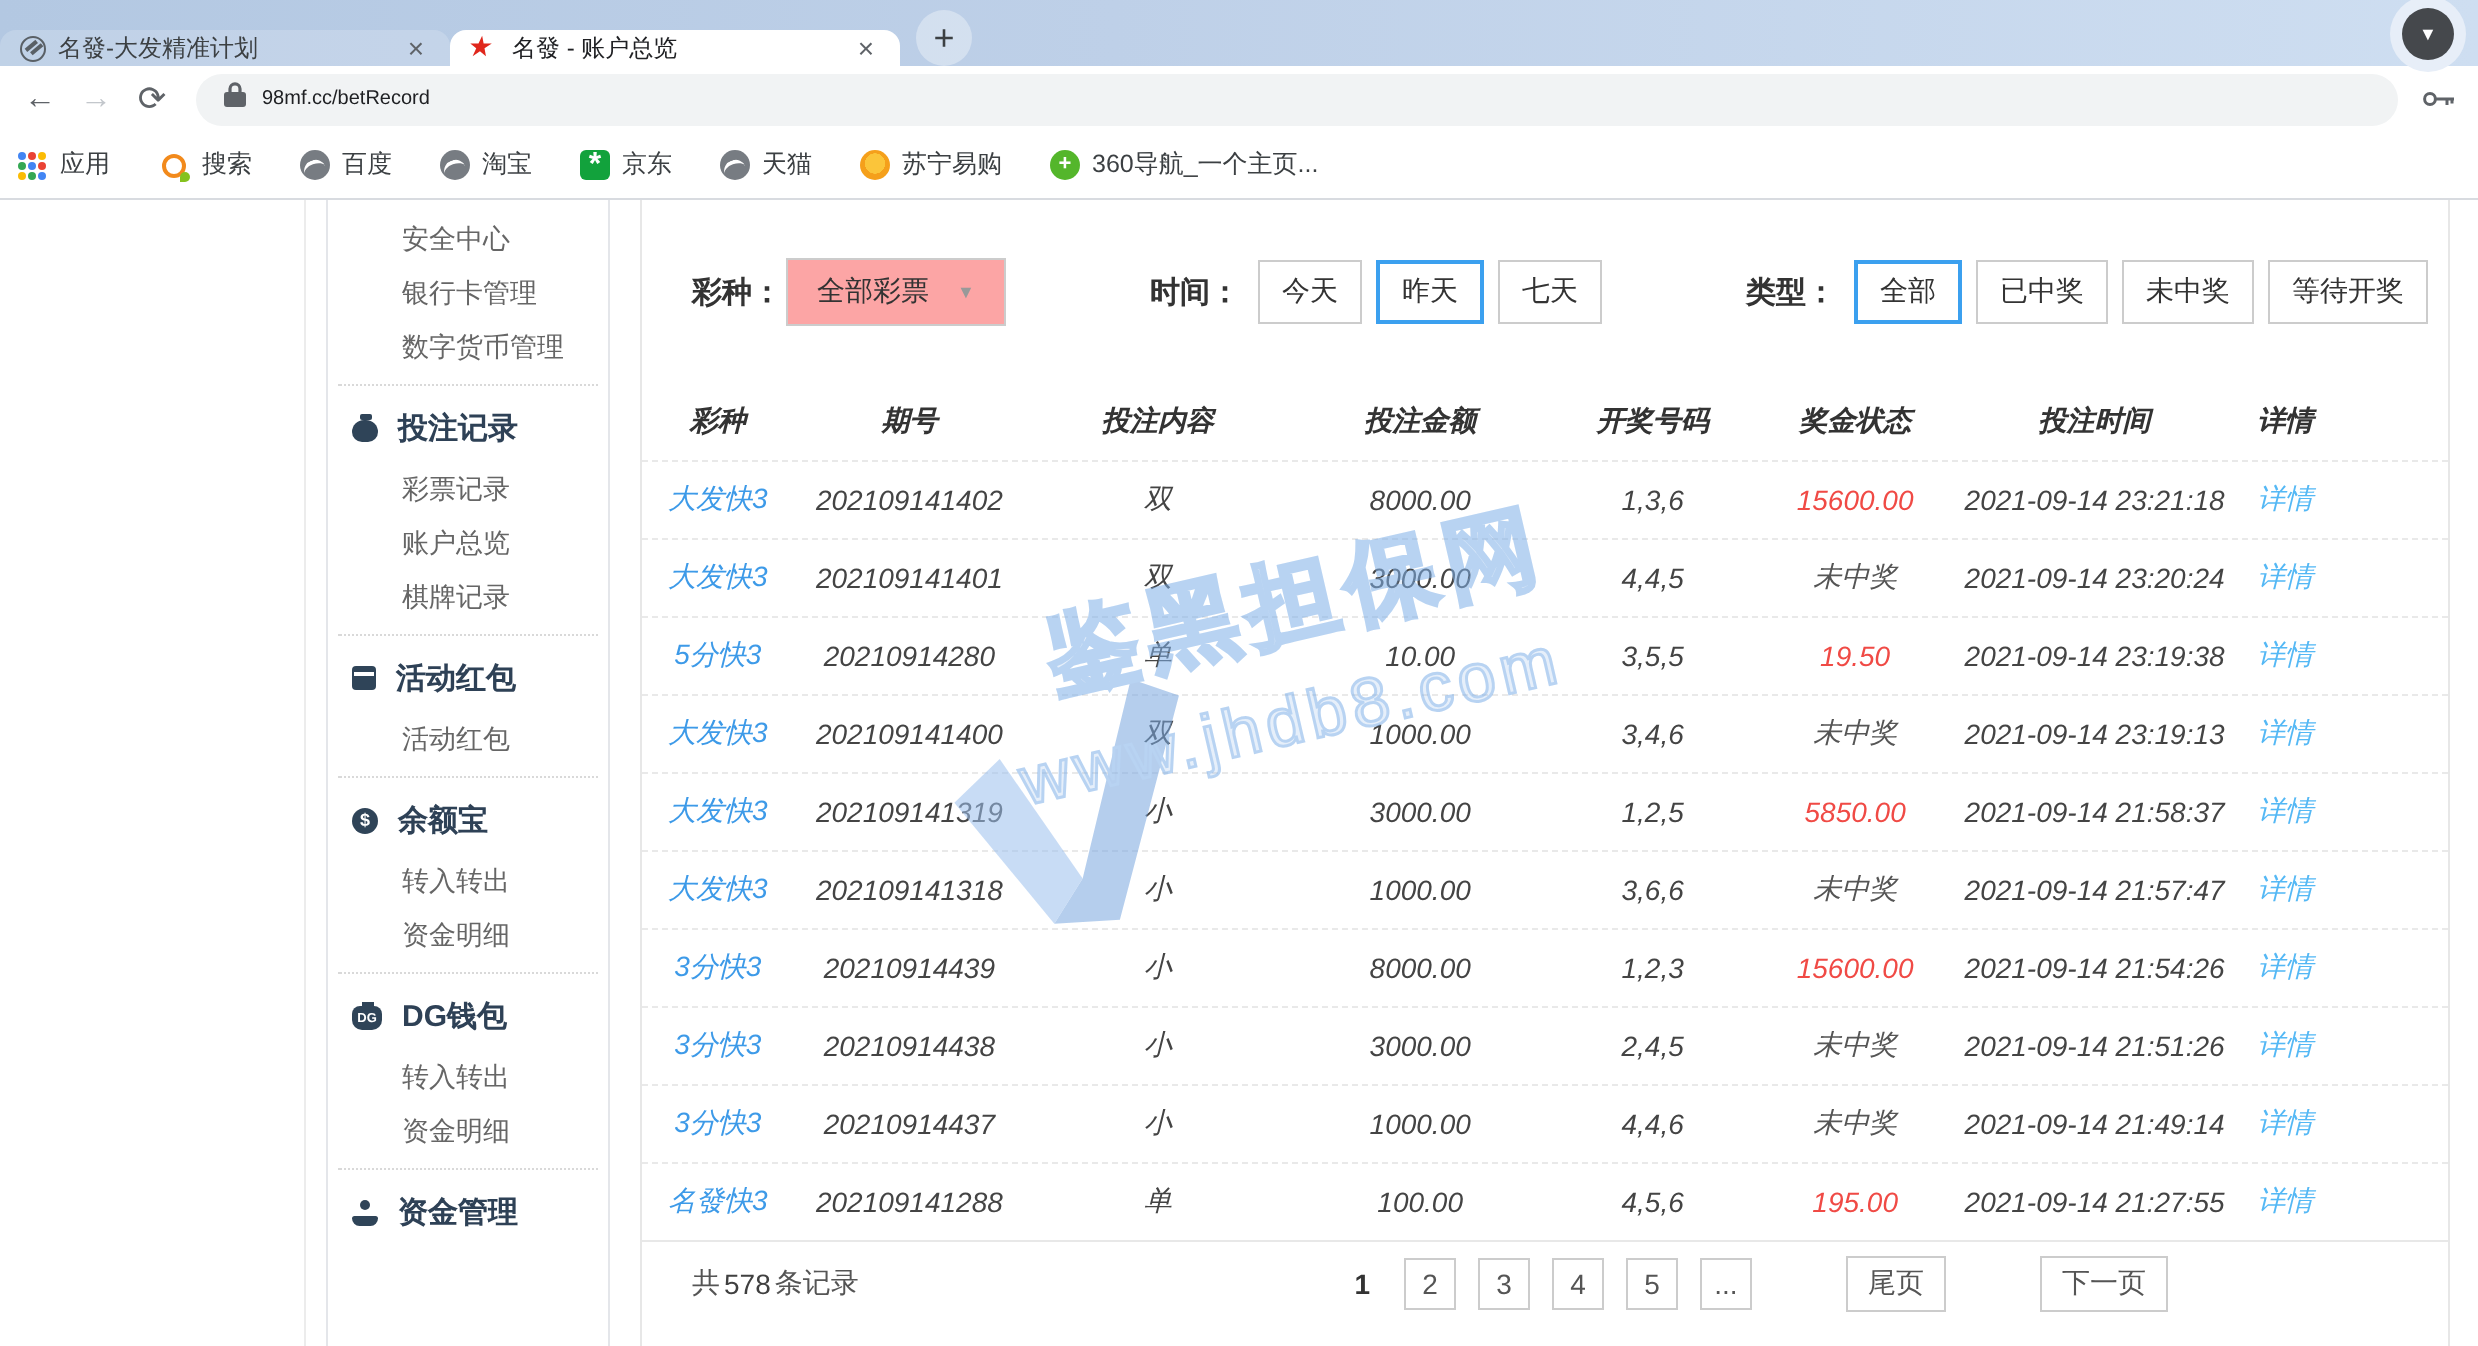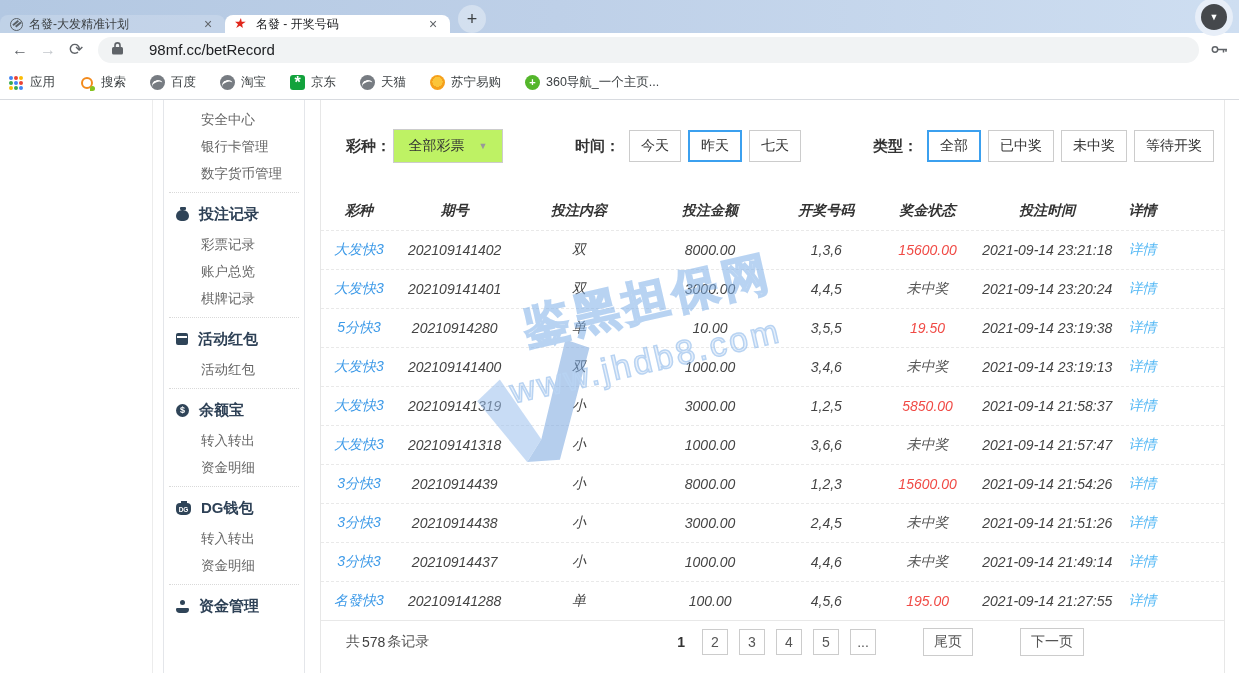--- a/index.html
+++ b/index.html
@@ -34,21 +34,21 @@
     display:flex; align-items:center; justify-content:center; font-size:9px; }
   .media-inner::before { content:"▼"; }
 
   .toolbar { height:33px; background:#fff; display:flex; align-items:center; padding:0 10px 0 6px; }
   .nav-ic { width:28px; text-align:center; font-size:16px; color:#5f6368; cursor:pointer; }
   .back::before { content:"←"; }
   .fwd::before { content:"→"; color:#c3c7cc; }
   .reload::before { content:"⟳"; font-size:17px; }
   .addr { flex:1; height:26px; margin:0 10px 0 8px; background:#f1f3f4; border-radius:13px;
     display:flex; align-items:center; padding:0 14px; }
-  .url { font-size:15px; color:#202124; margin-left:26px; }
+  .url { font-size:10px; color:#202124; margin-left:8px; }
   .keywrap { width:20px; display:flex; justify-content:center; }
 
   .bookmarks { height:34px; background:#fff; border-bottom:1px solid #d8dbe0;
     display:flex; align-items:center; padding:0 8px; gap:24px; }
   .bm { display:flex; align-items:center; gap:6px; font-size:12.5px; color:#3c4043; cursor:pointer; white-space:nowrap; }
   .bicon { width:16px; height:16px; position:relative; display:flex; align-items:center; justify-content:center; flex:0 0 auto; }
   .ic-apps-grid-icon::before { content:""; position:absolute; left:1px; top:1px; width:4px; height:4px; border-radius:50%;
     background:#4285f4; box-shadow:5px 0 0 #ea4335,10px 0 0 #fbbc05,0 5px 0 #34a853,5px 5px 0 #4285f4,10px 5px 0 #ea4335,0 10px 0 #fbbc05,5px 10px 0 #34a853,10px 10px 0 #4285f4; }
   .ic-so360-icon::before { content:""; width:8px; height:8px; border:2.5px solid #f28a1c; border-radius:50%; }
   .ic-so360-icon::after { content:""; position:absolute; right:0; bottom:0; width:5px; height:5px; background:#85c21e; border-radius:50% 50% 50% 0; }
@@ -88,21 +88,21 @@
   .si-handcoin::after { content:""; position:absolute; bottom:0; left:0; width:13px; height:5px; background:#2f4458; border-radius:2px 2px 6px 6px; }
 
   .main { position:absolute; left:320px; top:0; bottom:-10px; width:905px;
     border-left:1px solid #e7e7e7; border-right:1px solid #e7e7e7; }
 
   .filters { height:92px; display:flex; align-items:center; padding-left:25px; }
   .flabel { font-size:15px; font-weight:700; color:#333; white-space:nowrap; }
   .lbl-time { margin-left:72px; }
   .lbl-type { margin-left:72px; }
   .select { width:110px; height:34px; border:1px solid #ccc; margin-left:2px; display:flex; align-items:center;
-    justify-content:center; font-size:14px; color:#333; cursor:pointer; background:#bef264; }
+    justify-content:center; font-size:14px; color:#333; cursor:pointer; background:#fca5a5; }
   .caret { color:#999; font-size:9px; margin-left:14px; }
   .caret::before { content:"▼"; }
   .btn-group { display:flex; margin-left:2px; }
   .fbtn { min-width:46px; height:32px; margin-left:7px; padding:0 11px; border:1px solid #ccc; background:#fff;
     font-size:14px; color:#333; cursor:pointer; font-family:inherit; }
   .st-on { border:2px solid #3ba0ef; }
 
   .thead, .tr { display:flex; align-items:center; padding-right:56px;font-style:italic; }
   .thead { height:38px; font-size:14px; font-weight:700; color:#333; }
   .tr { height:39px; border-top:1px dashed #e9e9e9; font-size:14px; color:#444; }
@@ -144,21 +144,21 @@
 <div class="tabbar">
   <div style="display:flex">
 
   <div class="tab tab-inactive">
       <span class="tico ti-site-logo-icon"></span>
       <span class="ttitle">名發-大发精准计划</span>
       <span class="tclose"></span>
     </div>
       <div class="tab tab-active">
       <span class="tico ti-red-star-icon"></span>
-      <span class="ttitle">名發 - 开奖号码</span>
+      <span class="ttitle">名發 - 账户总览</span>
       <span class="tclose"></span>
     </div>
     </div>
   <div class="newtab">+</div>
   <div class="media-btn">
     <span class="media-inner"></span>
   </div>
 </div>
 
 <div class="toolbar">

